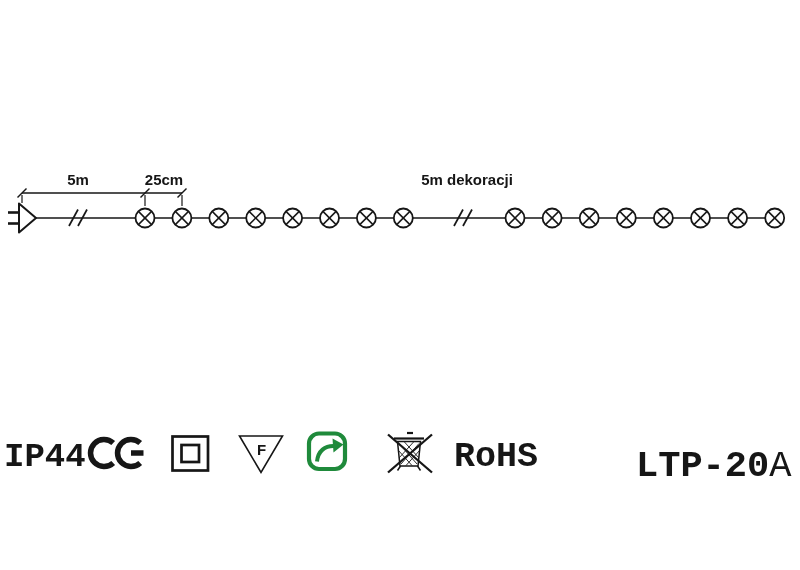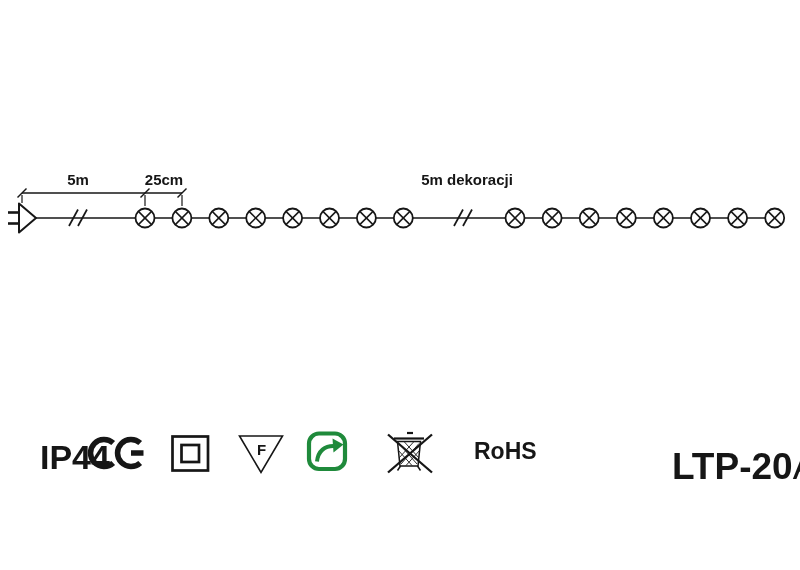--- a/index.html
+++ b/index.html
@@ -13,24 +13,24 @@
   .stroke { stroke:var(--ink); fill:none; }
   #schematic text {
     font-family:"Liberation Sans", sans-serif;
     font-weight:700; font-size:15px; fill:var(--ink);
     text-anchor:middle;
   }
   #lamps circle { fill:#fff; stroke:var(--ink); stroke-width:1.8; }
   #lamps line   { stroke:var(--ink); stroke-width:1.5; }
   .label {
     position:absolute; color:var(--ink); line-height:1;
-    font-family:Liberation Sans, sans-serif; white-space:nowrap;margin-left:36px;
+    font-family:Liberation Mono, monospace; white-space:nowrap;
   }
   .ip-label      { left:4px;   top:440px; font-size:34px; font-weight:700; }
-  .rohs-label    { left:438px; top:440px; font-size:23px; font-weight:700; }
+  .rohs-label    { left:454px; top:440px; font-size:35px; font-weight:700; }
   .product-label { left:636px; top:448px; font-size:37px; font-weight:700; }
   .product-label .suffix { font-weight:400; }
   .fmark-letter {
     font-family:"Liberation Sans", sans-serif;
     font-weight:700; font-size:15px; fill:var(--ink); text-anchor:middle;
   }
   .green-stroke { stroke:var(--green); fill:none; }
   .green-fill   { fill:var(--green); }
 </style>
 </head>

